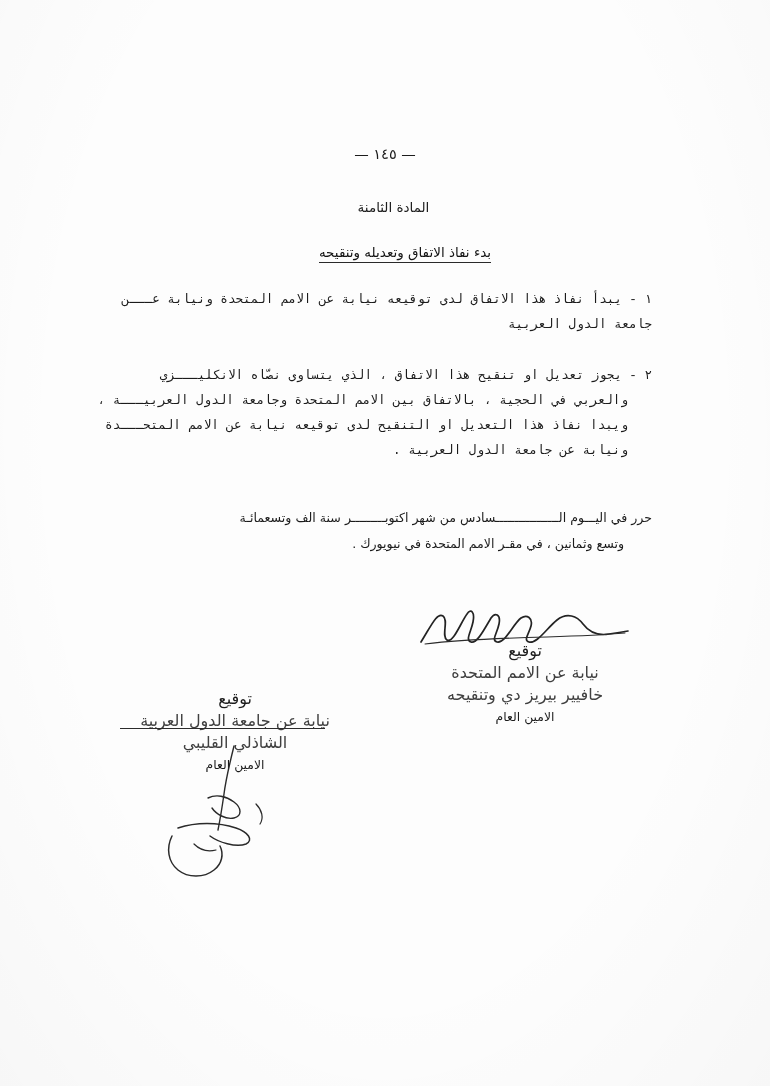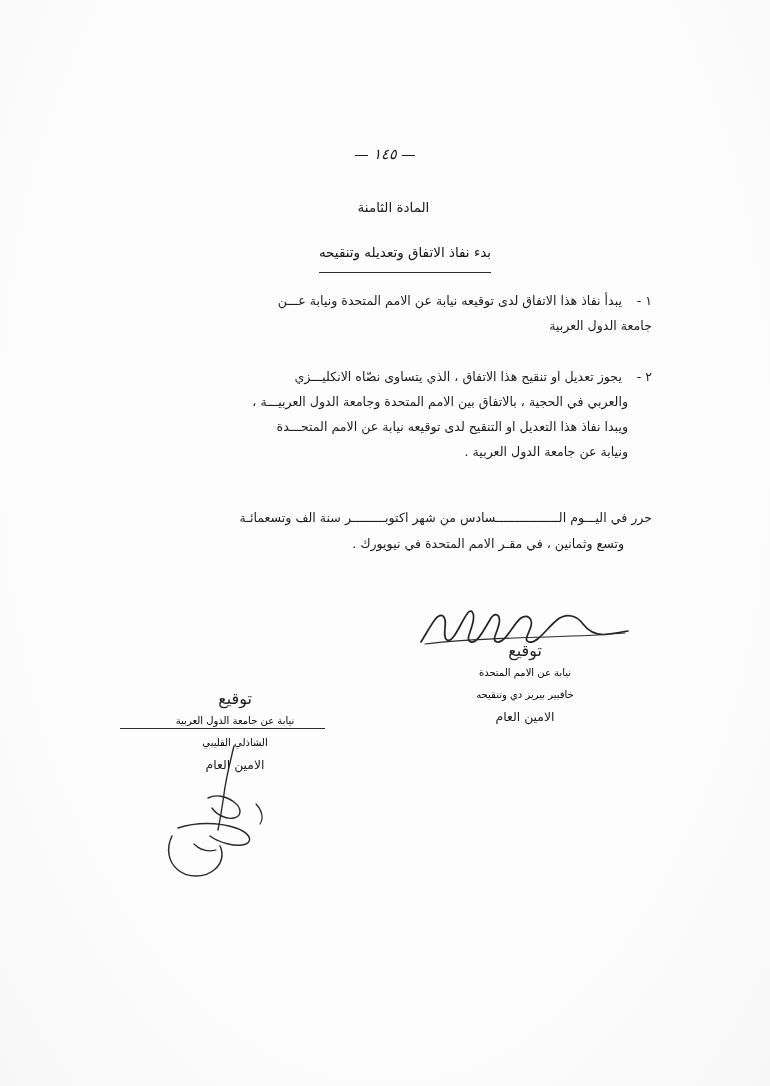--- a/index.html
+++ b/index.html
@@ -32,21 +32,20 @@
 
   .page-number {
     position: absolute;
     top: 146px;
     left: 0;
     right: 0;
     text-align: center;
     font-size: 14.5px;
     letter-spacing: 1px;
     color: #1c1c1c;
-    font-style: italic;
   }
 
   .article-title {
     position: absolute;
     top: 199px;
     left: 0;
     right: 0;
     text-align: center;
     font-size: 13.5px;
     letter-spacing: 2.2px;
@@ -60,40 +59,41 @@
     left: 0;
     right: 0;
     text-align: center;
   }
   .subtitle {
     display: inline-block;
     font-size: 13.5px;
     letter-spacing: 1.6px;
     color: #141414;
     border-bottom: 1px solid #2a2a2a;
-    padding-bottom: 12px;
+    padding-bottom: 2px;
     margin-left: 40px;
   }
 
   .clauses {
     position: absolute;
     top: 288px;
     right: 118px;
     left: 118px;
   }
   .clause {
     margin-bottom: 26px;
   }
   .clause-line {
     font-size: 12.6px;
     line-height: 25px;
     letter-spacing: 0.9px;
     color: #1b1b1b;
     text-align: justify;
     white-space: nowrap;
+    font-family: Liberation Mono, monospace;
   }
   .clause-line.sub {
     padding-right: 24px;
   }
   .clause-line.right-short {
     text-align: right;
   }
 
   .clause-num {
     display: inline-block;
@@ -137,23 +137,23 @@
     left: 0;
     top: 48px;
   }
   .sig-label {
     font-size: 16px;
     letter-spacing: 1.2px;
     color: #1b1b1b;
     line-height: 22px;
   }
   .sig-name {
-    font-size: 10px;
+    font-size: 16px;
     letter-spacing: 1.2px;
-    color: #000000;
+    color: #404040;
     line-height: 22px;
   }
   .sig-role {
     font-size: 12.4px;
     letter-spacing: 1.2px;
     color: #1b1b1b;
     line-height: 22px;
   }
 
   .sig-ink-un {

